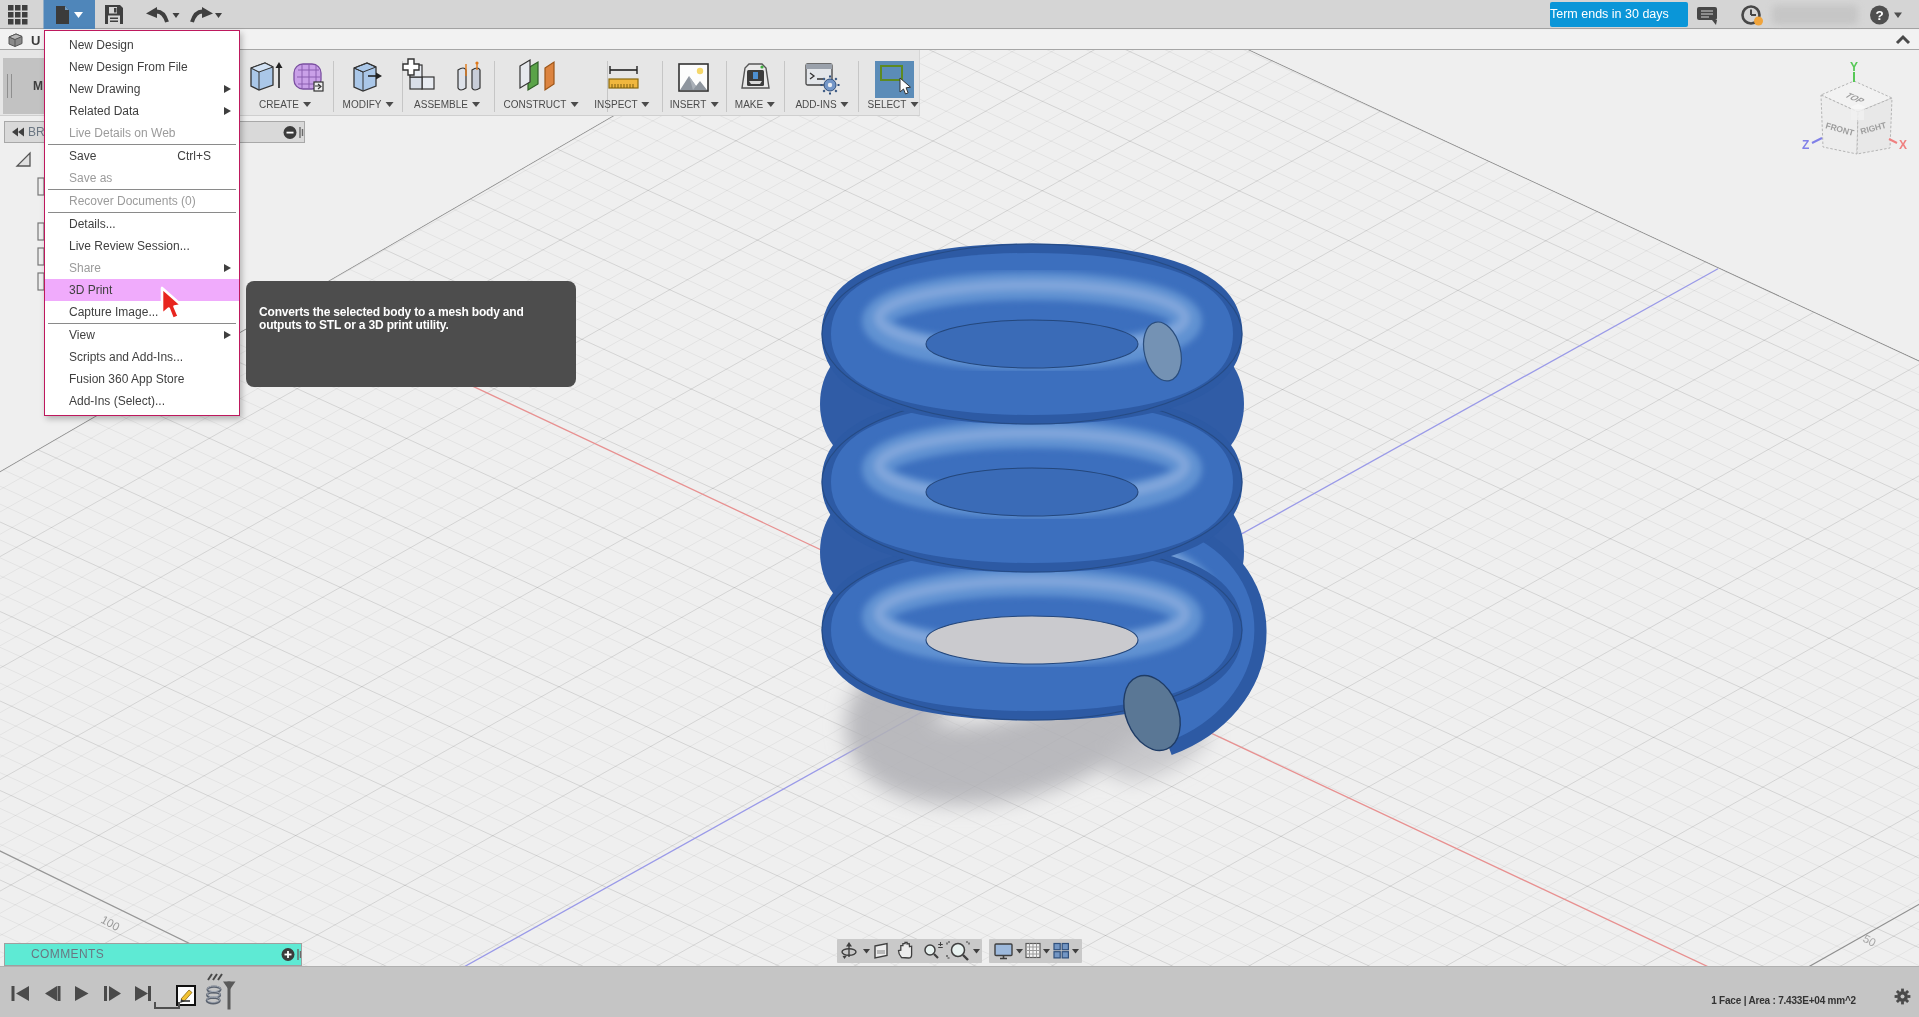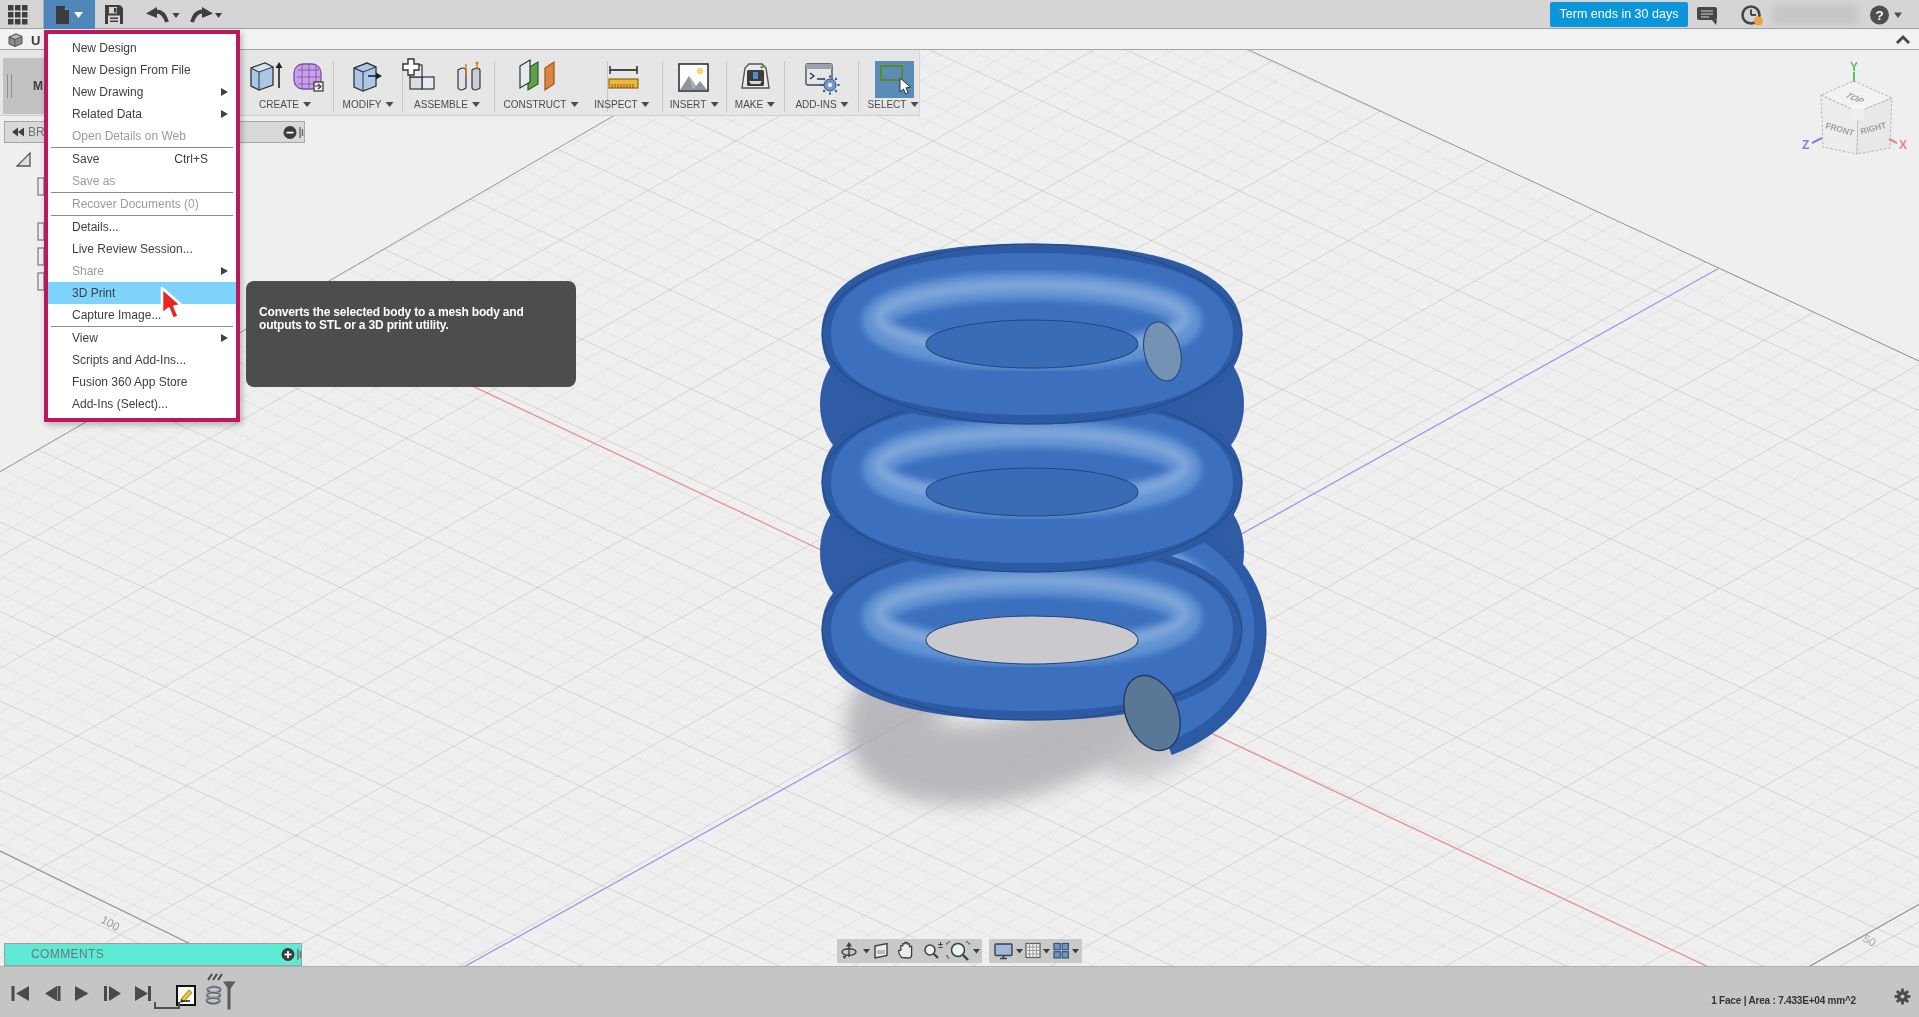--- a/index.html
+++ b/index.html
@@ -9,31 +9,31 @@
 #ribbon{left:0;top:50px;width:920px;height:66px;background:#e6e6e6;border-bottom:1px solid #cfcfcf;border-right:1px solid #d6d6d6}
 .rlabel{position:absolute;top:99px;font-size:10px;color:#4b4b4b;white-space:nowrap;transform:translateX(-50%)}
 .rlabel:after{content:"";display:inline-block;margin-left:4px;margin-bottom:1px;border-left:4px solid transparent;border-right:4px solid transparent;border-top:5px solid #4b4b4b}
 .rsep{position:absolute;top:61px;height:51px;width:1px;background:#c6c6c6}
 #wsbox{left:3px;top:58px;width:41px;height:56px;background:#c2c2c2}
 #wsbox:before{content:"";position:absolute;left:4px;top:16px;width:1px;height:24px;background:#8f8f8f;box-shadow:4px 0 0 #8f8f8f}
 #wsbox .m{position:absolute;right:1px;top:21px;font-size:12px;font-weight:bold;color:#3d3d3d}
 #browserbar{left:4px;top:121px;width:301px;height:22px;background:#d9d9d9;border:1px solid #a8a8a8;color:#6a7682;font-size:12px;line-height:20px}
 #commentsbar{left:4px;top:943px;width:298px;height:23px;background:#5eead4;border:1px solid #9f9f9f;color:#6a7682;font-size:12px;line-height:21px}
 #timeline{left:0;top:966px;width:1919px;height:51px;background:#c5c5c5;border-top:1px solid #b0b0b0}
-#menu{left:44px;top:30px;width:196px;background:#ffffff;border:4px solid #be185d;box-shadow:2px 3px 6px rgba(0,0,0,0.25);padding:3px 0;z-index:40}
+#menu{left:44px;top:30px;width:196px;background:#ffffff;border:1px solid #be185d;box-shadow:2px 3px 6px rgba(0,0,0,0.25);padding:3px 0;z-index:40}
 .mi{height:22px;line-height:22px;font-size:12px;color:#3f3f3f;padding-left:24px;position:relative;white-space:nowrap}
 .mi.dis{color:#9b9b9b}
-.mi.hl{background:#7dd3fc}
+.mi.hl{background:#f0abfc}
 .mi .sc{position:absolute;right:28px}
 .mi .ar{position:absolute;right:8px;top:7px;width:0;height:0;border-top:4.5px solid transparent;border-bottom:4.5px solid transparent;border-left:7px solid #3f3f3f}
 .msep{border-top:1px solid #8a8a8a;margin:0 3px}
 #tooltip{left:246px;top:281px;width:330px;height:106px;background:#4d4d4d;border-radius:8px;color:#ffffff;font-size:12px;font-weight:bold;line-height:13.4px;letter-spacing:-0.18px;padding:25px 29px 0 13px;z-index:41}
 #tooltip p{margin:0 0 13px 0}
 #statustext{right:63px;top:995px;font-size:10px;font-weight:bold;letter-spacing:-0.2px;color:#333;z-index:5}
-#termbtn{left:1550px;top:1.5px;width:138px;height:25.5px;background:#0a96d8;border-radius:2px;color:#fff;font-size:12.5px;text-align:center;line-height:25.5px}
+#termbtn{left:1550px;top:1.5px;width:138px;height:25.5px;background:#0a96d8;border-radius:2px;color:#fff;font-size:12.5px;line-height:25.5px}
 #blurname{left:1772px;top:5px;width:86px;height:20px;background:#c6c6c6;border-radius:5px;filter:blur(3px)}
 .tabu{left:31px;top:33px;font-size:13px;font-weight:bold;color:#3a3a3a}
 </style></head><body>
 <div id="app">
 
 <svg class="abs" style="left:0;top:50px" width="1919" height="916" viewBox="0 50 1919 916">
 <defs>
         <filter id="blur10" x="-40%" y="-40%" width="180%" height="180%">
           <feGaussianBlur stdDeviation="10"></feGaussianBlur>
         </filter>
@@ -582,21 +582,21 @@
         <line x1="16" y1="7" x2="18.1" y2="4.9"></line>
 </g>
 <circle cx="12.5" cy="10.5" r="2" fill="#c5c5c5"></circle>
 </svg>
 
 <div id="menu" class="abs">
 <div class="mi ">New Design</div>
 <div class="mi ">New Design From File</div>
 <div class="mi ">New Drawing<span class="ar"></span></div>
 <div class="mi ">Related Data<span class="ar"></span></div>
-<div class="mi dis">Open Details on Web</div>
+<div class="mi dis">Live Details on Web</div>
 <div class="msep"></div>
 <div class="mi ">Save<span class="sc">Ctrl+S</span></div>
 <div class="mi dis">Save as</div>
 <div class="msep"></div>
 <div class="mi dis">Recover Documents (0)</div>
 <div class="msep"></div>
 <div class="mi ">Details...</div>
 <div class="mi ">Live Review Session...</div>
 <div class="mi dis">Share<span class="ar"></span></div>
 <div class="mi hl">3D Print</div>

